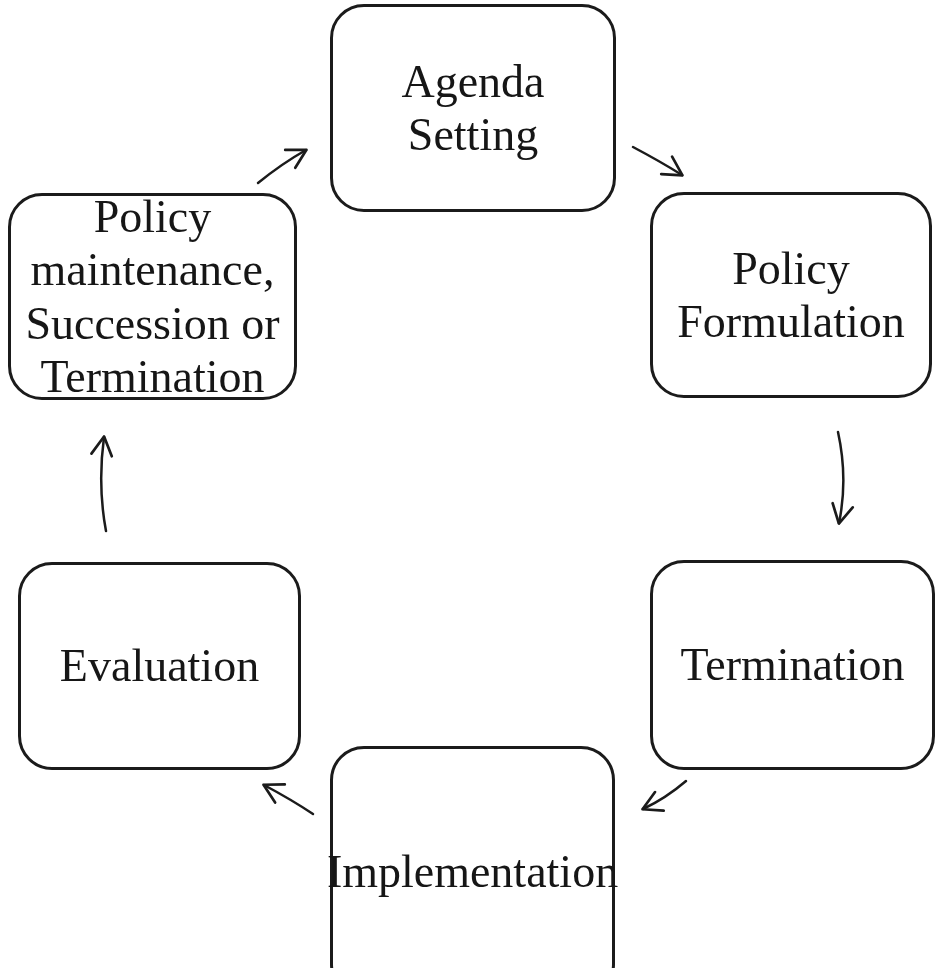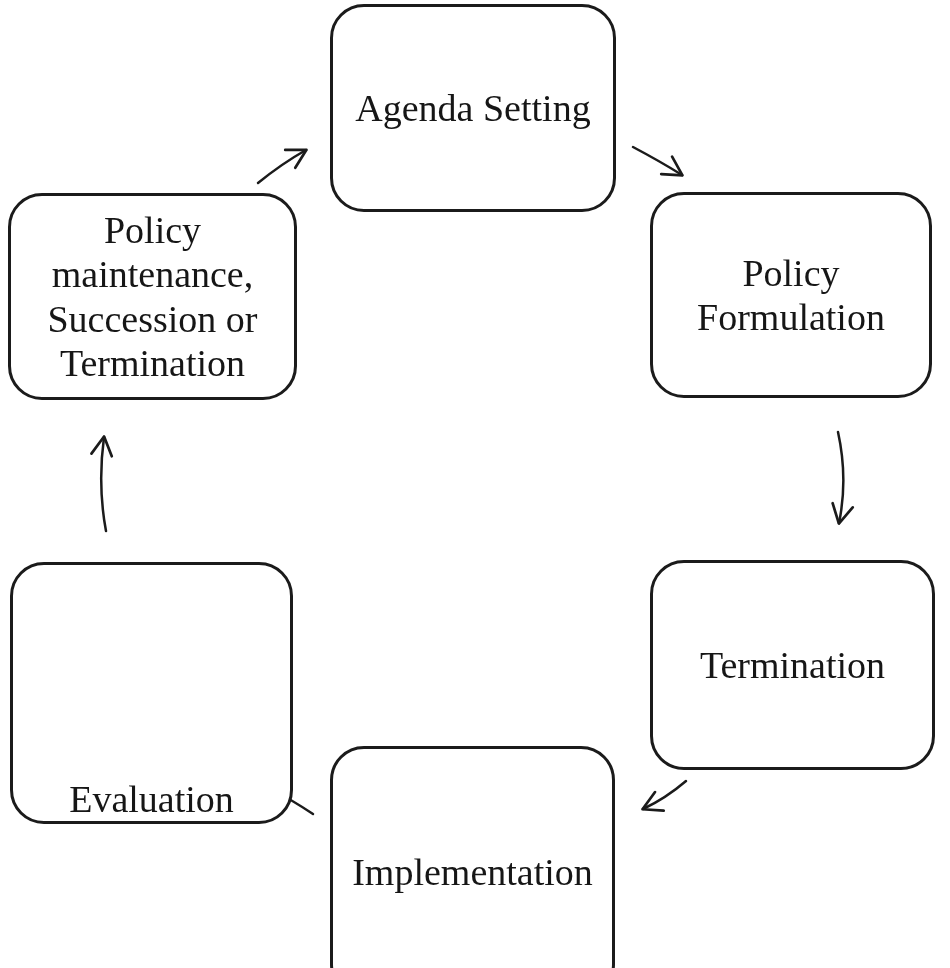--- a/index.html
+++ b/index.html
@@ -18,30 +18,30 @@
     position: absolute;
     box-sizing: border-box;
     border: 3px solid #1b1b1b;
     border-radius: 34px;
     background: #ffffff;
     display: flex;
     align-items: center;
     justify-content: center;
     text-align: center;
     font-family: "Liberation Serif", "DejaVu Serif", serif;
-    font-size: 38px;
+    font-size: 46px;
     line-height: 1.16;
     color: #161616;
     white-space: pre-line;
   }
   .node-agenda-setting     { left: 330px; top: 4px;   width: 286px; height: 208px; }
   .node-policy-maintenance { left: 8px;   top: 193px; width: 289px; height: 207px; }
   .node-policy-formulation { left: 650px; top: 192px; width: 282px; height: 206px; }
   .node-legitimation       { left: 650px; top: 560px; width: 285px; height: 210px; }
-  .node-evaluation         { left: 10px;  top: 562px; width: 283px; height: 262px; align-items: flex-end; }
+  .node-evaluation         { left: 18px;  top: 562px; width: 283px; height: 208px; }
   .node-implementation     { left: 330px; top: 746px; width: 285px; height: 252px; }
   .arrow-layer {
     position: absolute;
     left: 0;
     top: 0;
     width: 950px;
     height: 968px;
     pointer-events: none;
   }
 </style>

